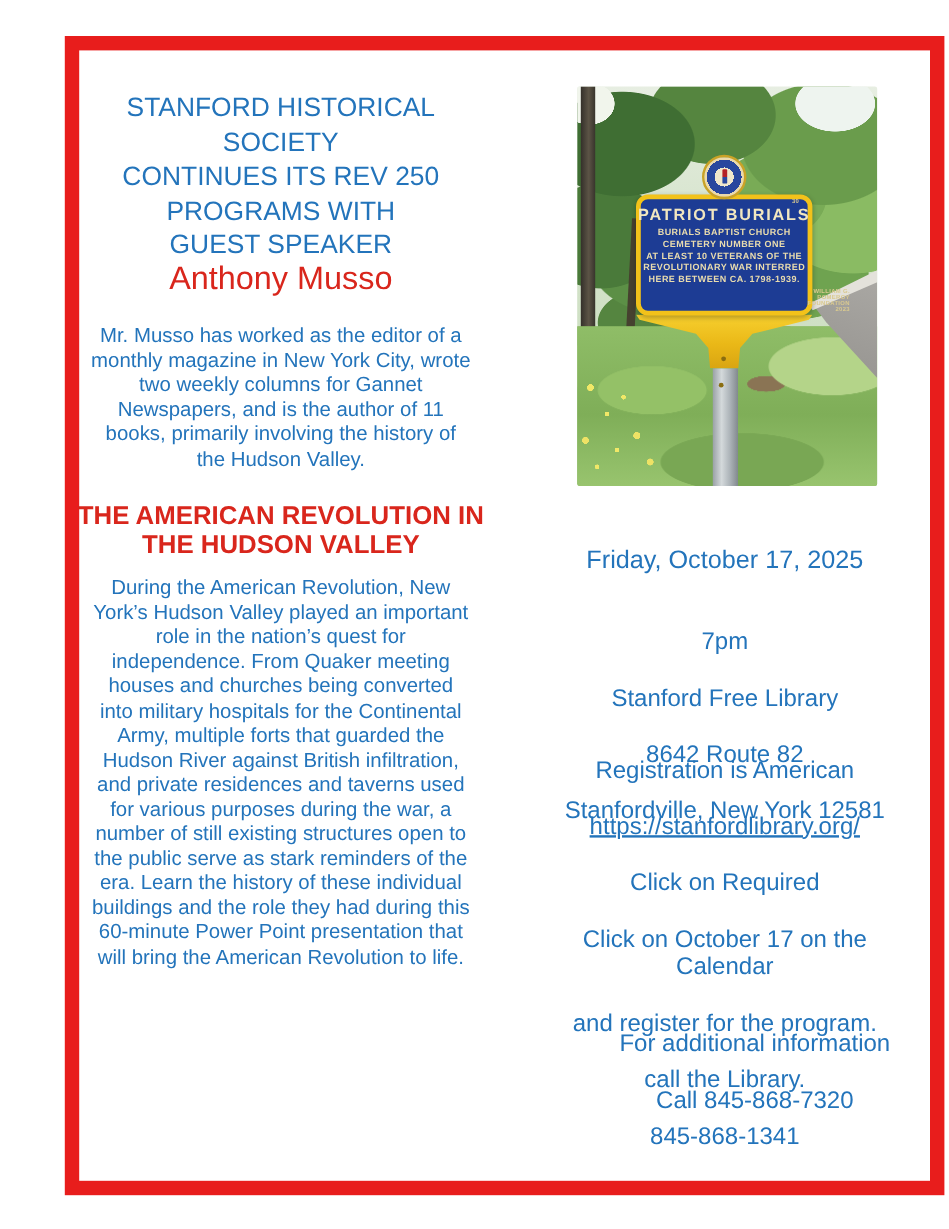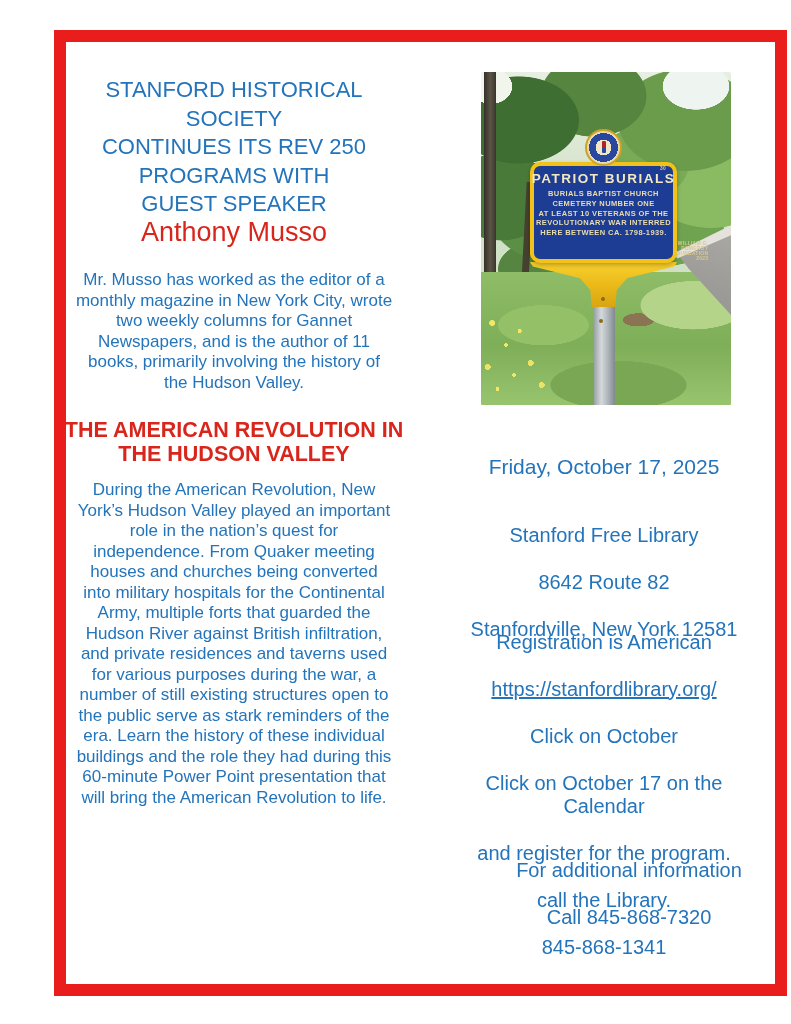--- a/index.html
+++ b/index.html
@@ -261,29 +261,30 @@
       </div>
     </div>
     <div class="medallion">
       <div class="medallion-figure"></div>
     </div>
   </div>
 
   <div class="txt rc event-date">Friday, October 17, 2025</div>
 
   <div class="txt rc address-blk">
+    <div>7pm</div>
     <div>Stanford Free Library</div>
     <div>8642 Route 82</div>
     <div>Stanfordville, New York 12581</div>
   </div>
 
   <div class="txt rc reg-blk">
     <div>Registration is American</div>
     <div><a href="#">https://stanfordlibrary.org/</a></div>
-    <div>Click on October</div>
+    <div>Click on Required</div>
     <div>Click on October 17 on the
 Calendar</div>
     <div>and register for the program.</div>
     <div>call the Library.</div>
     <div>845-868-1341</div>
   </div>
 
   <div class="txt rc info-blk">
     <div>For additional information</div>
     <div>Call 845-868-7320</div>

